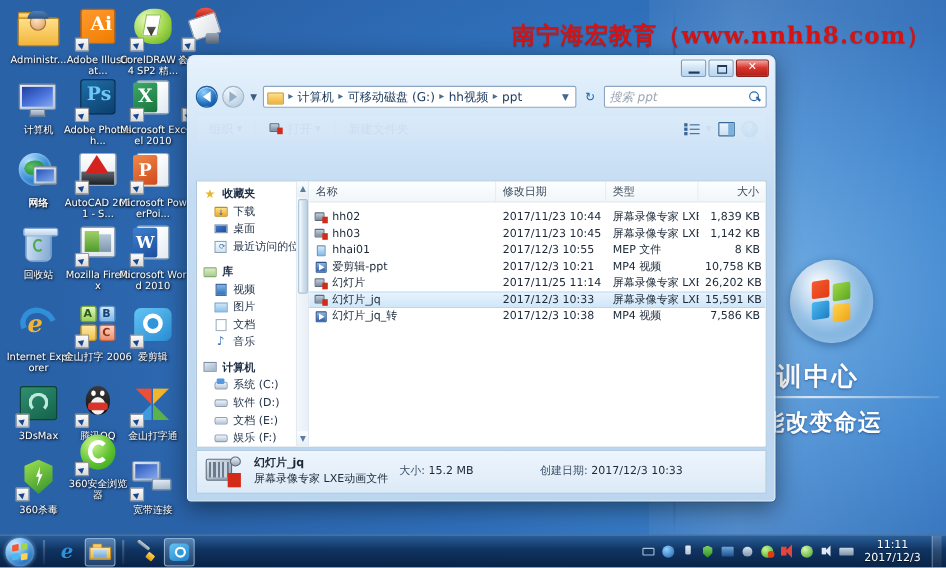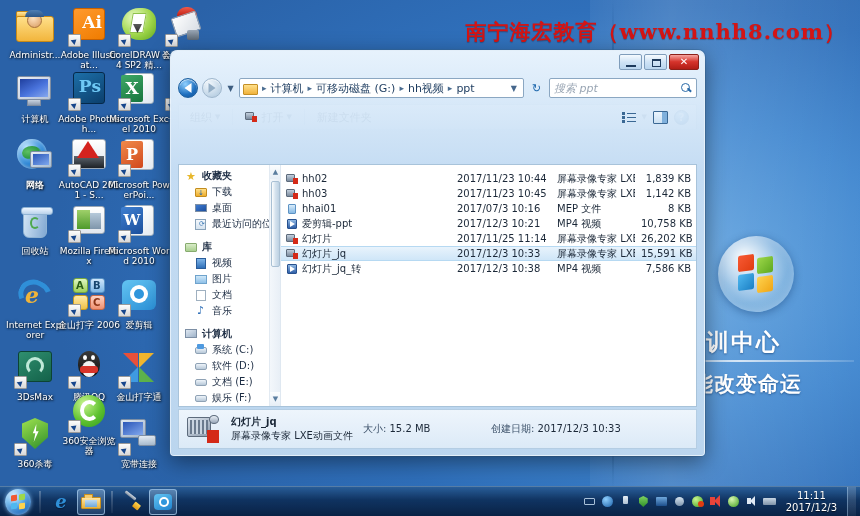--- a/index.html
+++ b/index.html
@@ -871,20 +871,26 @@
         </div>
 
         <div id="navscroll">
           <div class="scrollarrow" style="top:0">▲</div>
           <div id="navthumb"></div>
           <div class="scrollarrow" style="bottom:0">▼</div>
         </div>
       </div>
 
       <div id="listpane">
+        <div id="colhead">
+          <div class="ch c-name">名称</div>
+          <div class="ch c-date">修改日期</div>
+          <div class="ch c-type">类型</div>
+          <div class="ch c-size">大小</div>
+        </div>
 
         <div style="height:6px"></div>
 
         <div class="frow">
           <div class="cell c-name">
             <span class="fico">
               <span style="position:absolute;left:0;top:1px;width:9px;height:8px;background:linear-gradient(#c2cfdd,#7b8b9e);border:1px solid #5d6b7c;border-radius:1px"></span>
               <span style="position:absolute;left:7px;top:5px;width:5px;height:6px;background:#d42a18"></span>
             </span>
             <span>hh02</span>
@@ -907,21 +913,21 @@
           <div class="cell c-size">1,142 KB</div>
         </div>
 
         <div class="frow">
           <div class="cell c-name">
             <span class="fico">
               <span style="position:absolute;left:2px;top:1px;width:8px;height:10px;background:linear-gradient(#d9ecfa,#86b9e4);border:1px solid #5e93c4;border-radius:1px"></span>
             </span>
             <span>hhai01</span>
           </div>
-          <div class="cell c-date">2017/07/3 10:16</div>
+          <div class="cell c-date">2017/12/3 10:55</div>
           <div class="cell c-type">MEP 文件</div>
           <div class="cell c-size">8 KB</div>
         </div>
 
         <div class="frow">
           <div class="cell c-name">
             <span class="fico">
               <span style="position:absolute;left:1px;top:1px;width:10px;height:10px;background:linear-gradient(#8fb7e2,#2f5fa8);border:1px solid #27518f;border-radius:1px"></span>
               <span style="position:absolute;left:4px;top:3px;width:0;height:0;border-left:5px solid #fff;border-top:3px solid transparent;border-bottom:3px solid transparent"></span>
             </span>

